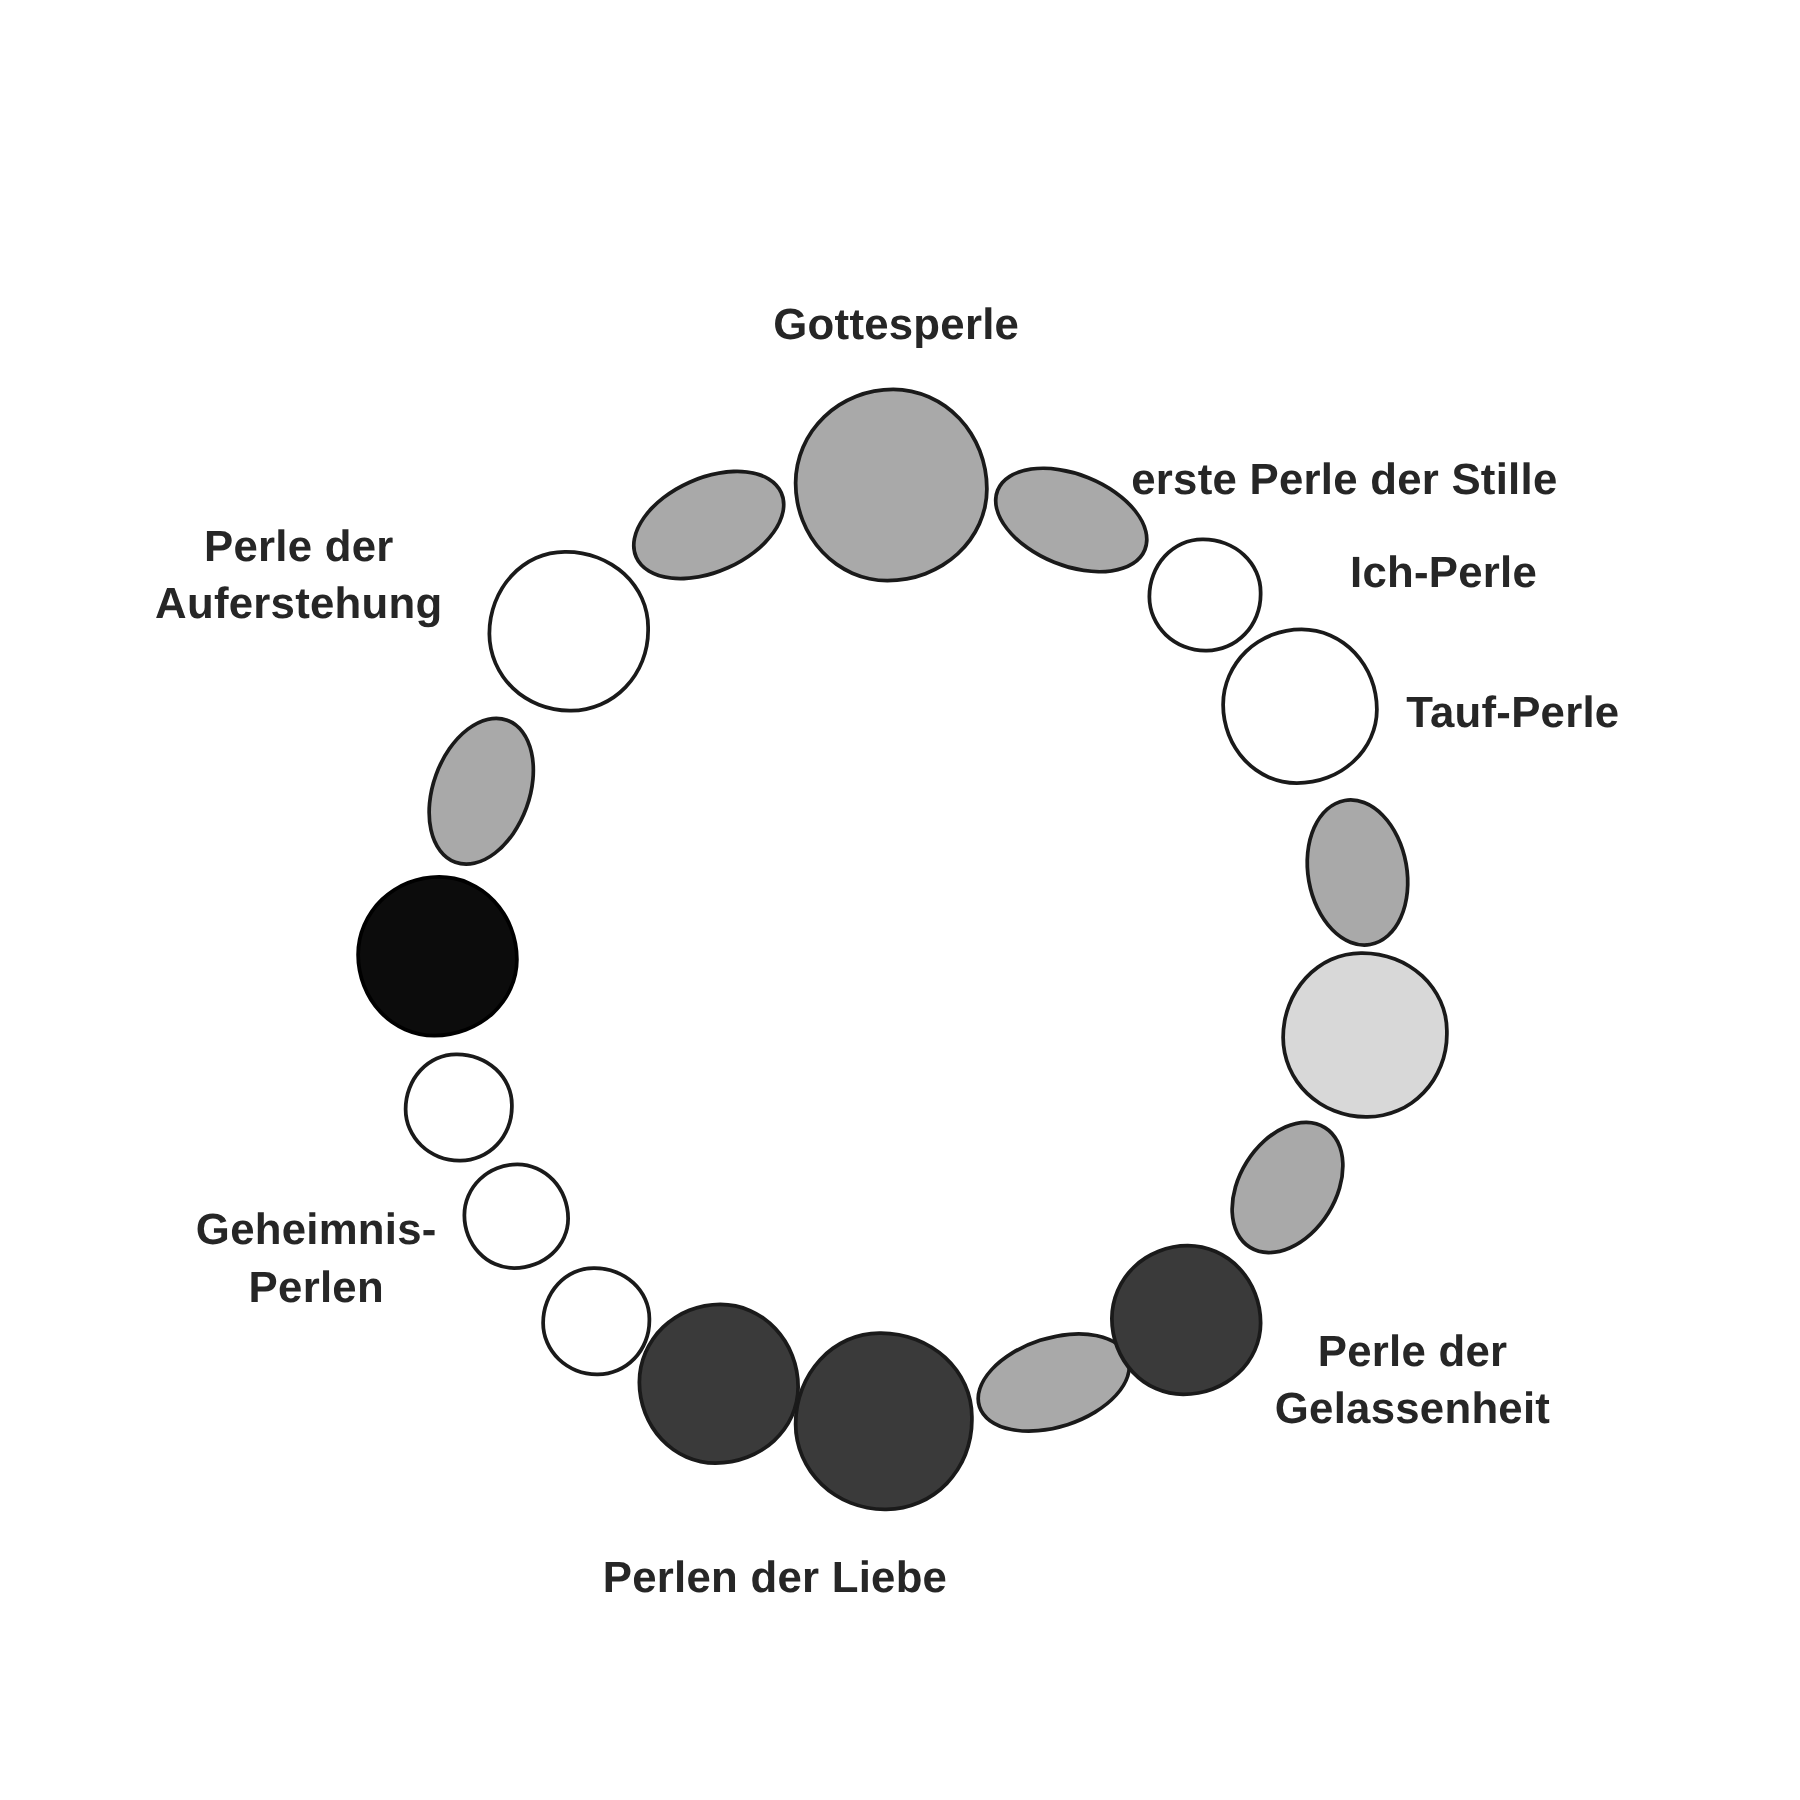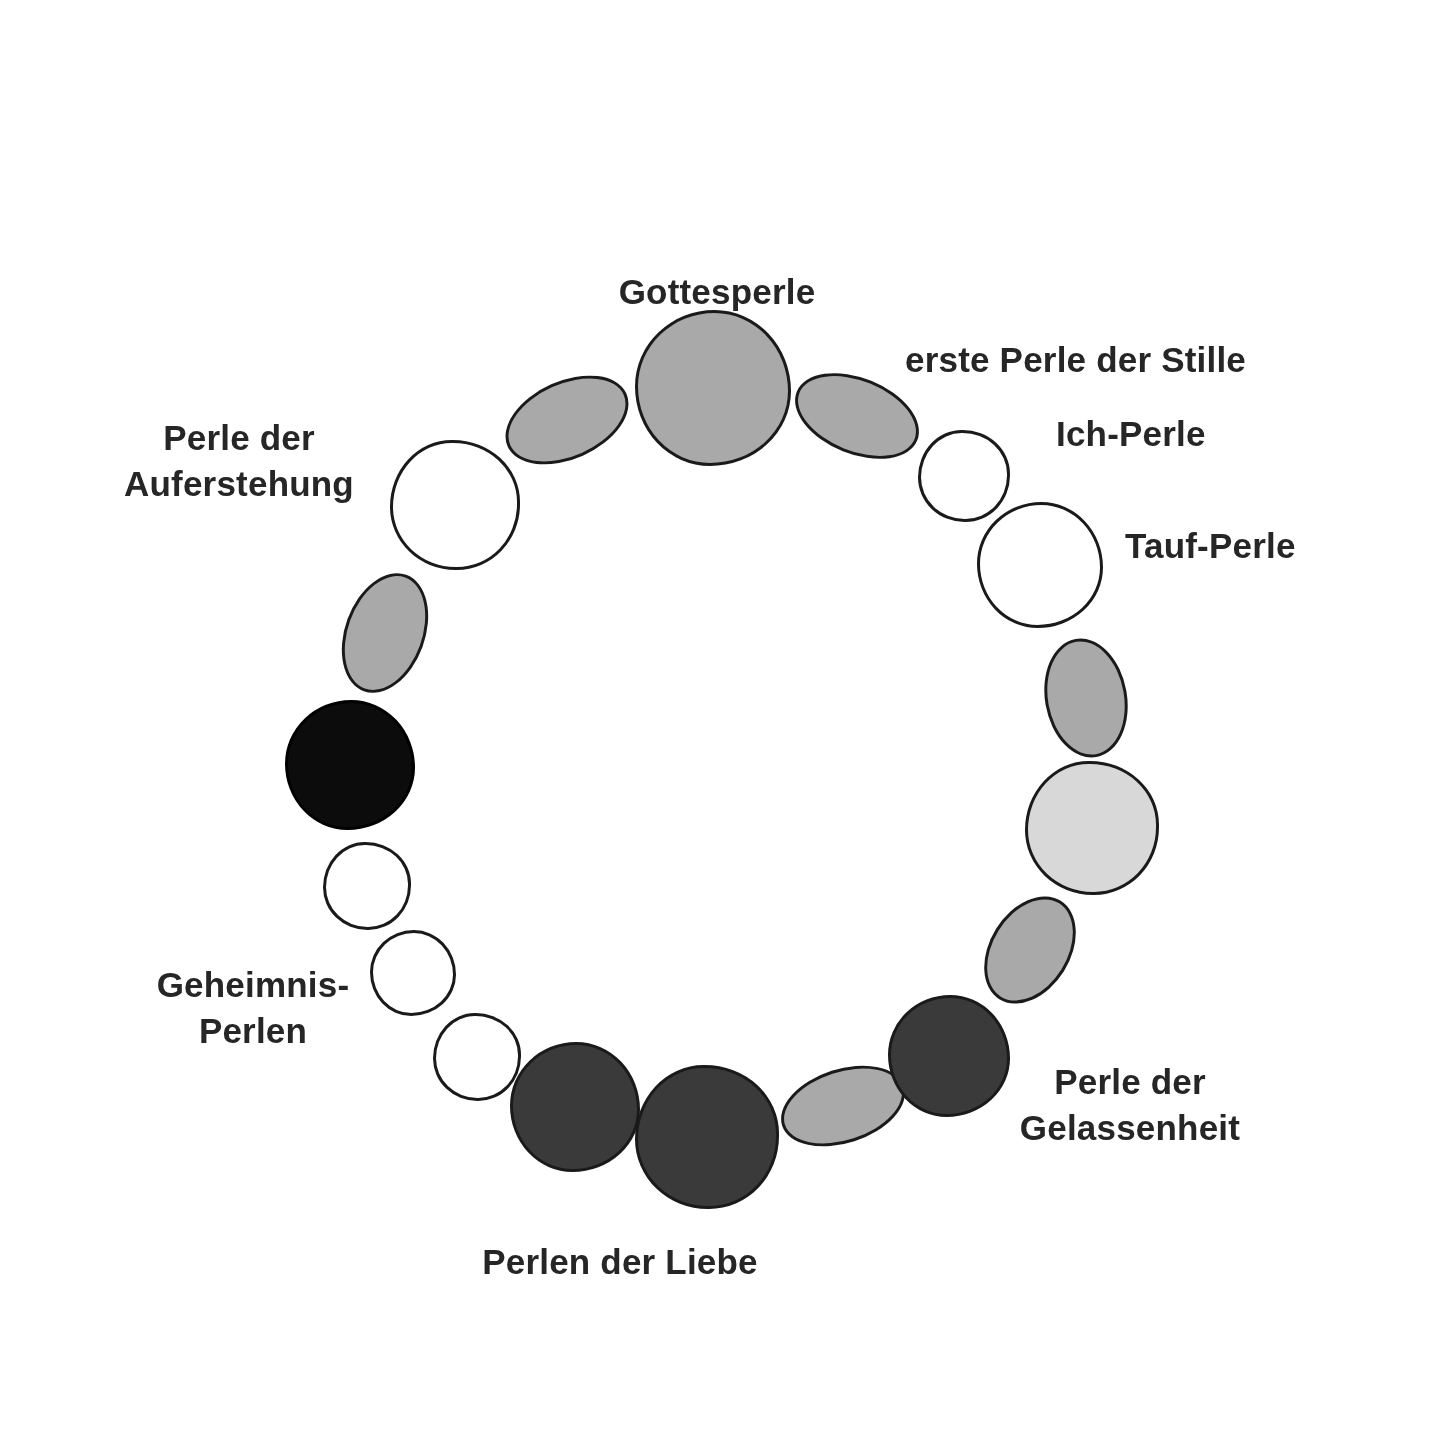--- a/index.html
+++ b/index.html
@@ -27,21 +27,21 @@
   .lbl {
     position: absolute;
     color: #262626;
     font-size: 35px;
     font-weight: 700;
     line-height: 1.3;
     white-space: pre-line;
     letter-spacing: 0.2px;
   }
   .lbl.center { transform: translate(-50%, -50%); text-align: center; }
-  .lbl.left   { transform: translateY(-50%); text-align: right; }
+  .lbl.left   { transform: translateY(-50%); text-align: right; margin-top: 24px; }
 </style>
 </head>
 <body>
 
 <div class="canvas">
 
   <div class="bead oval c-gray" style="left:792px; top:378px; width:130px; height:76px; transform:rotate(22deg);"></div>
   <div class="bead oval c-gray" style="left:1045px; top:638px; width:82px; height:120px; transform:rotate(-10deg);"></div>
   <div class="bead oval c-gray" style="left:990px; top:892px; width:80px; height:116px; transform:rotate(32deg);"></div>
   <div class="bead oval c-gray" style="left:779px; top:1069px; width:128px; height:74px; transform:rotate(-18deg);"></div>
@@ -54,25 +54,25 @@
   <div class="bead round2 c-light" style="left:1025px; top:761px; width:134px; height:134px;"></div>
   <div class="bead round c-dark" style="left:888px; top:995px; width:122px; height:122px;"></div>
   <div class="bead round2 c-dark" style="left:635px; top:1065px; width:144px; height:144px;"></div>
   <div class="bead round c-dark" style="left:510px; top:1042px; width:130px; height:130px;"></div>
   <div class="bead round2 c-white" style="left:433px; top:1013px; width:88px; height:88px;"></div>
   <div class="bead round c-white" style="left:370px; top:930px; width:86px; height:86px;"></div>
   <div class="bead round2 c-white" style="left:323px; top:842px; width:88px; height:88px;"></div>
   <div class="bead round c-black" style="left:285px; top:700px; width:130px; height:130px;"></div>
   <div class="bead round2 c-white" style="left:390px; top:440px; width:130px; height:130px;"></div>
 
-  <div class="lbl center" style="left:717px; top:260px;margin-top:32px;">Gottesperle</div>
+  <div class="lbl center" style="left:717px; top:260px;">Gottesperle</div>
 
   <div class="lbl left" style="left:905px; top:360px;">erste Perle der Stille</div>
 
-  <div class="lbl left" style="left:1056px; top:434px;">Ich-Perle</div>
+  <div class="lbl left" style="left:1080px; top:434px;">Ich-Perle</div>
 
   <div class="lbl left" style="left:1125px; top:546px;">Tauf-Perle</div>
 
 
   <div class="lbl center" style="left:1130px; top:1104px;">Perle der
 Gelassenheit</div>
 
   <div class="lbl center" style="left:620px; top:1262px;">Perlen der Liebe</div>
 
   <div class="lbl center" style="left:253px; top:1007px;">Geheimnis-

